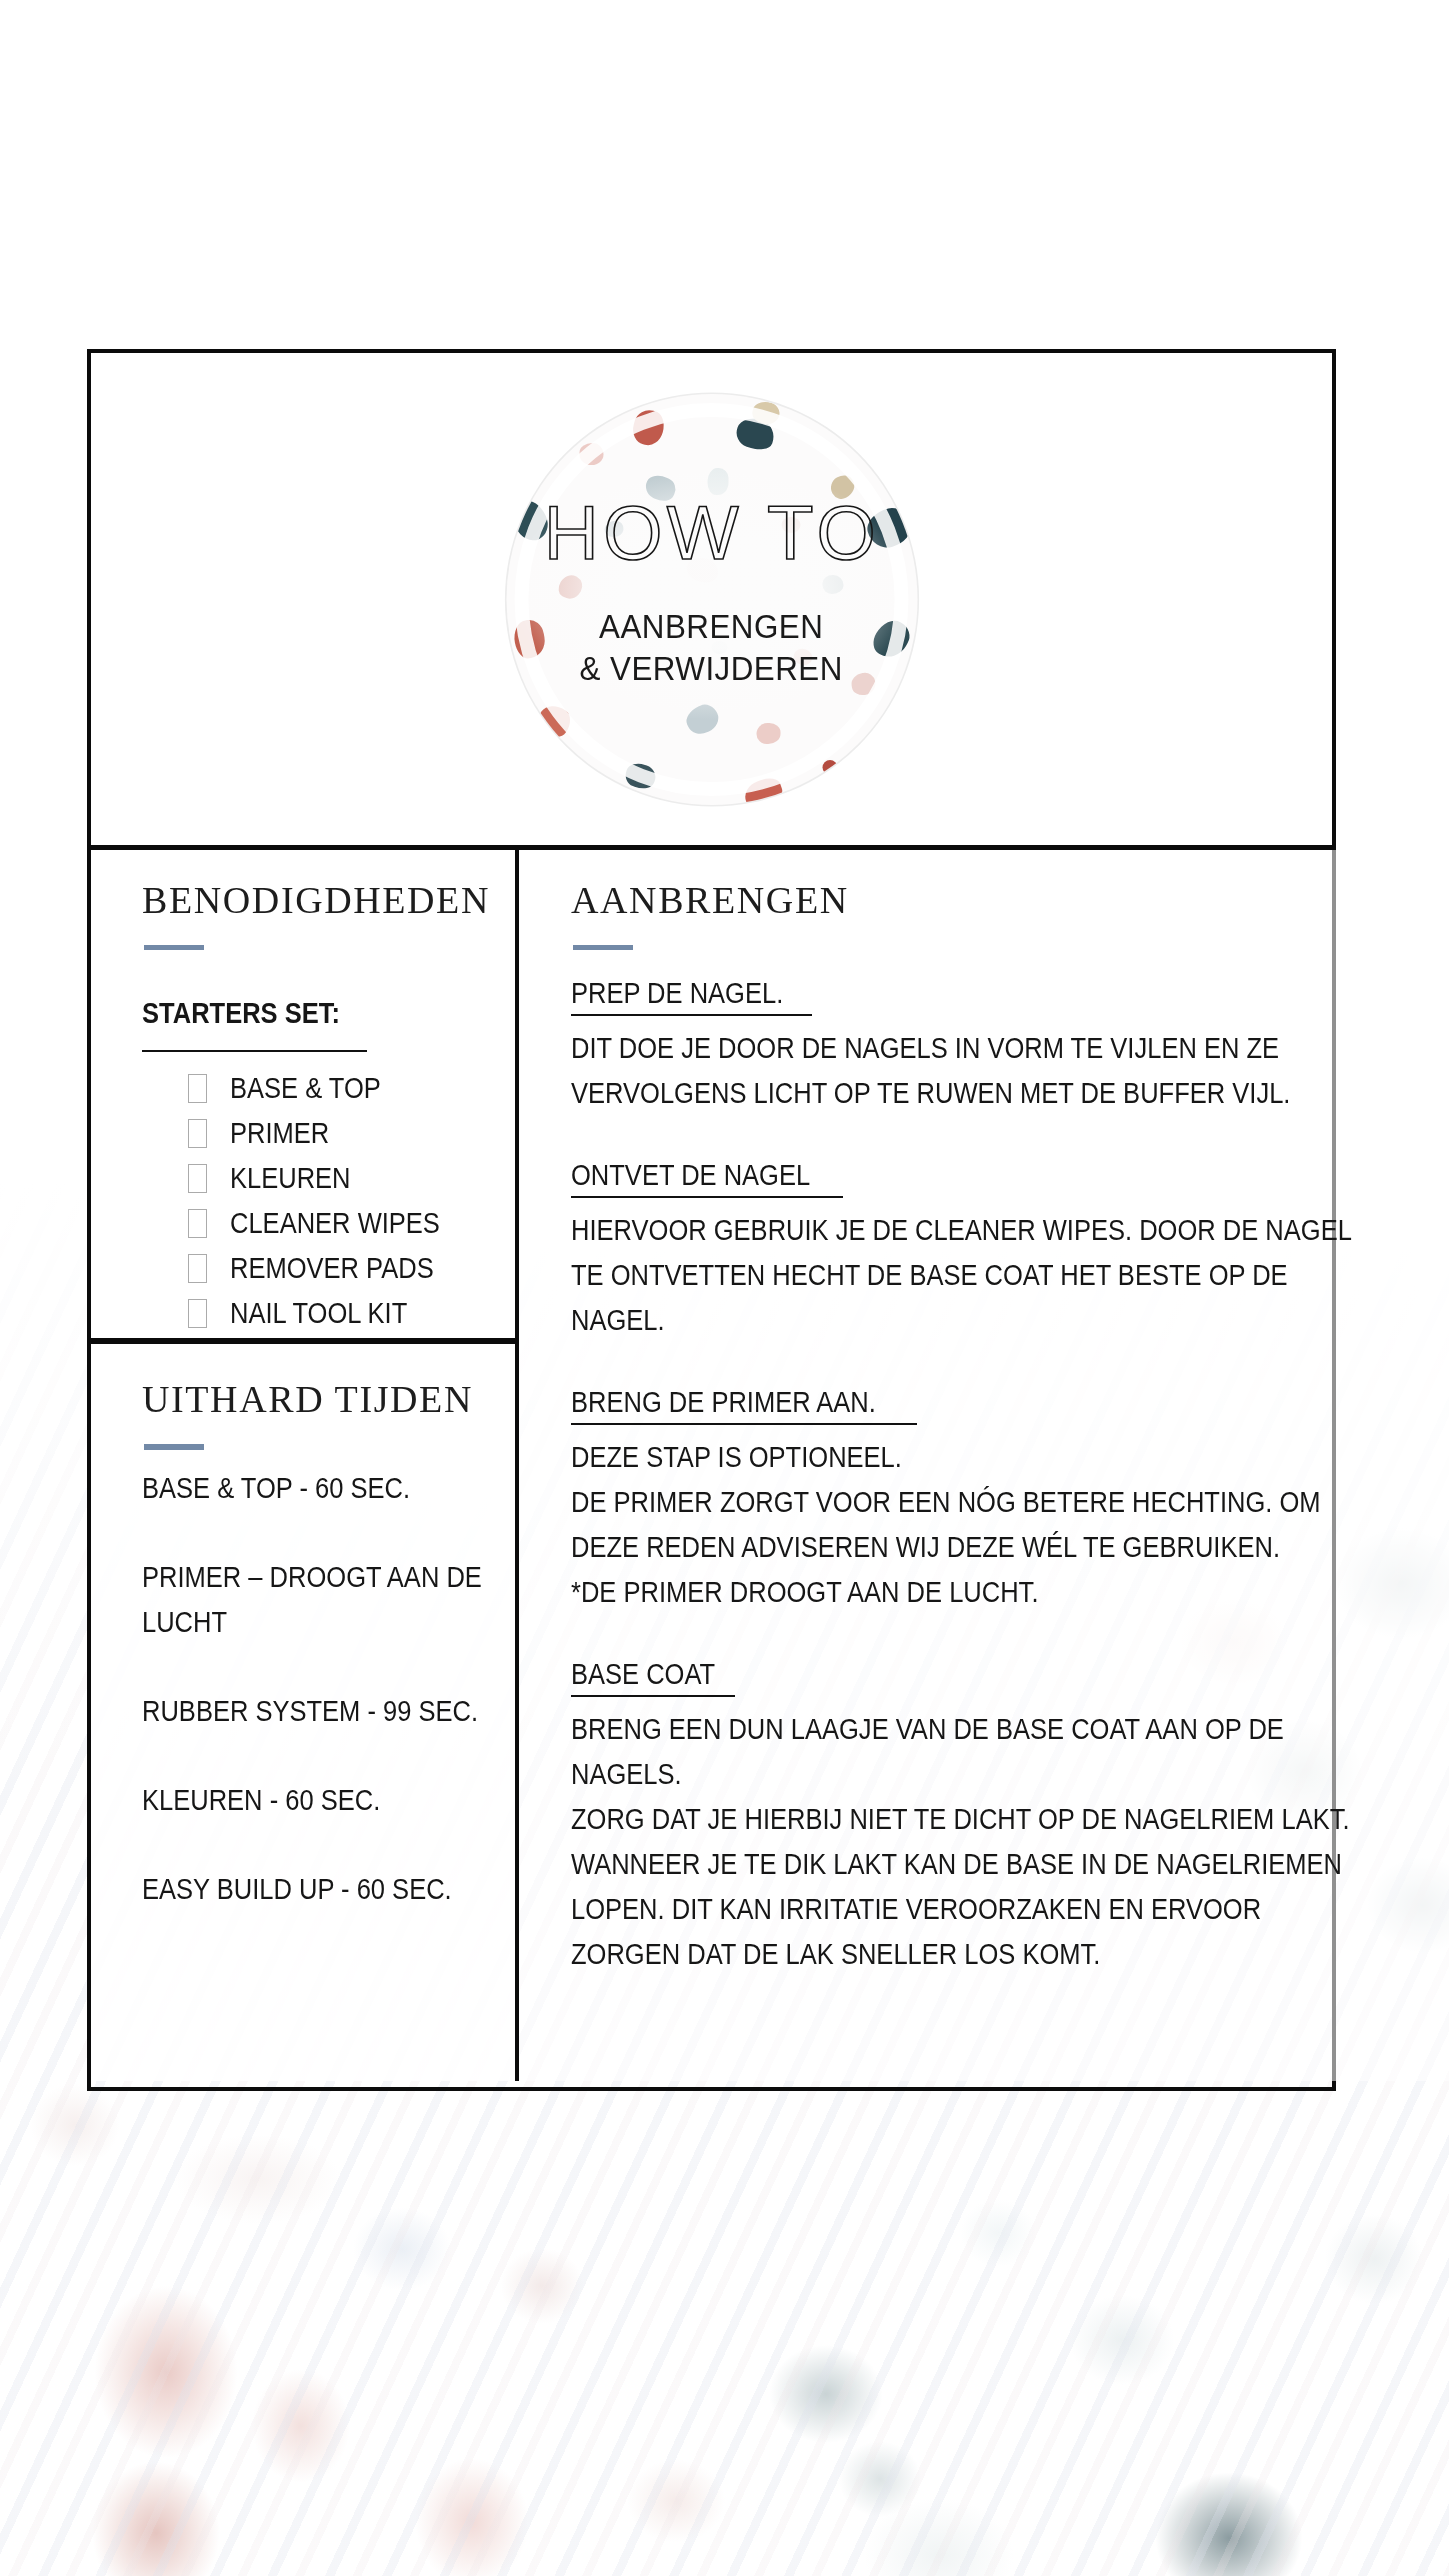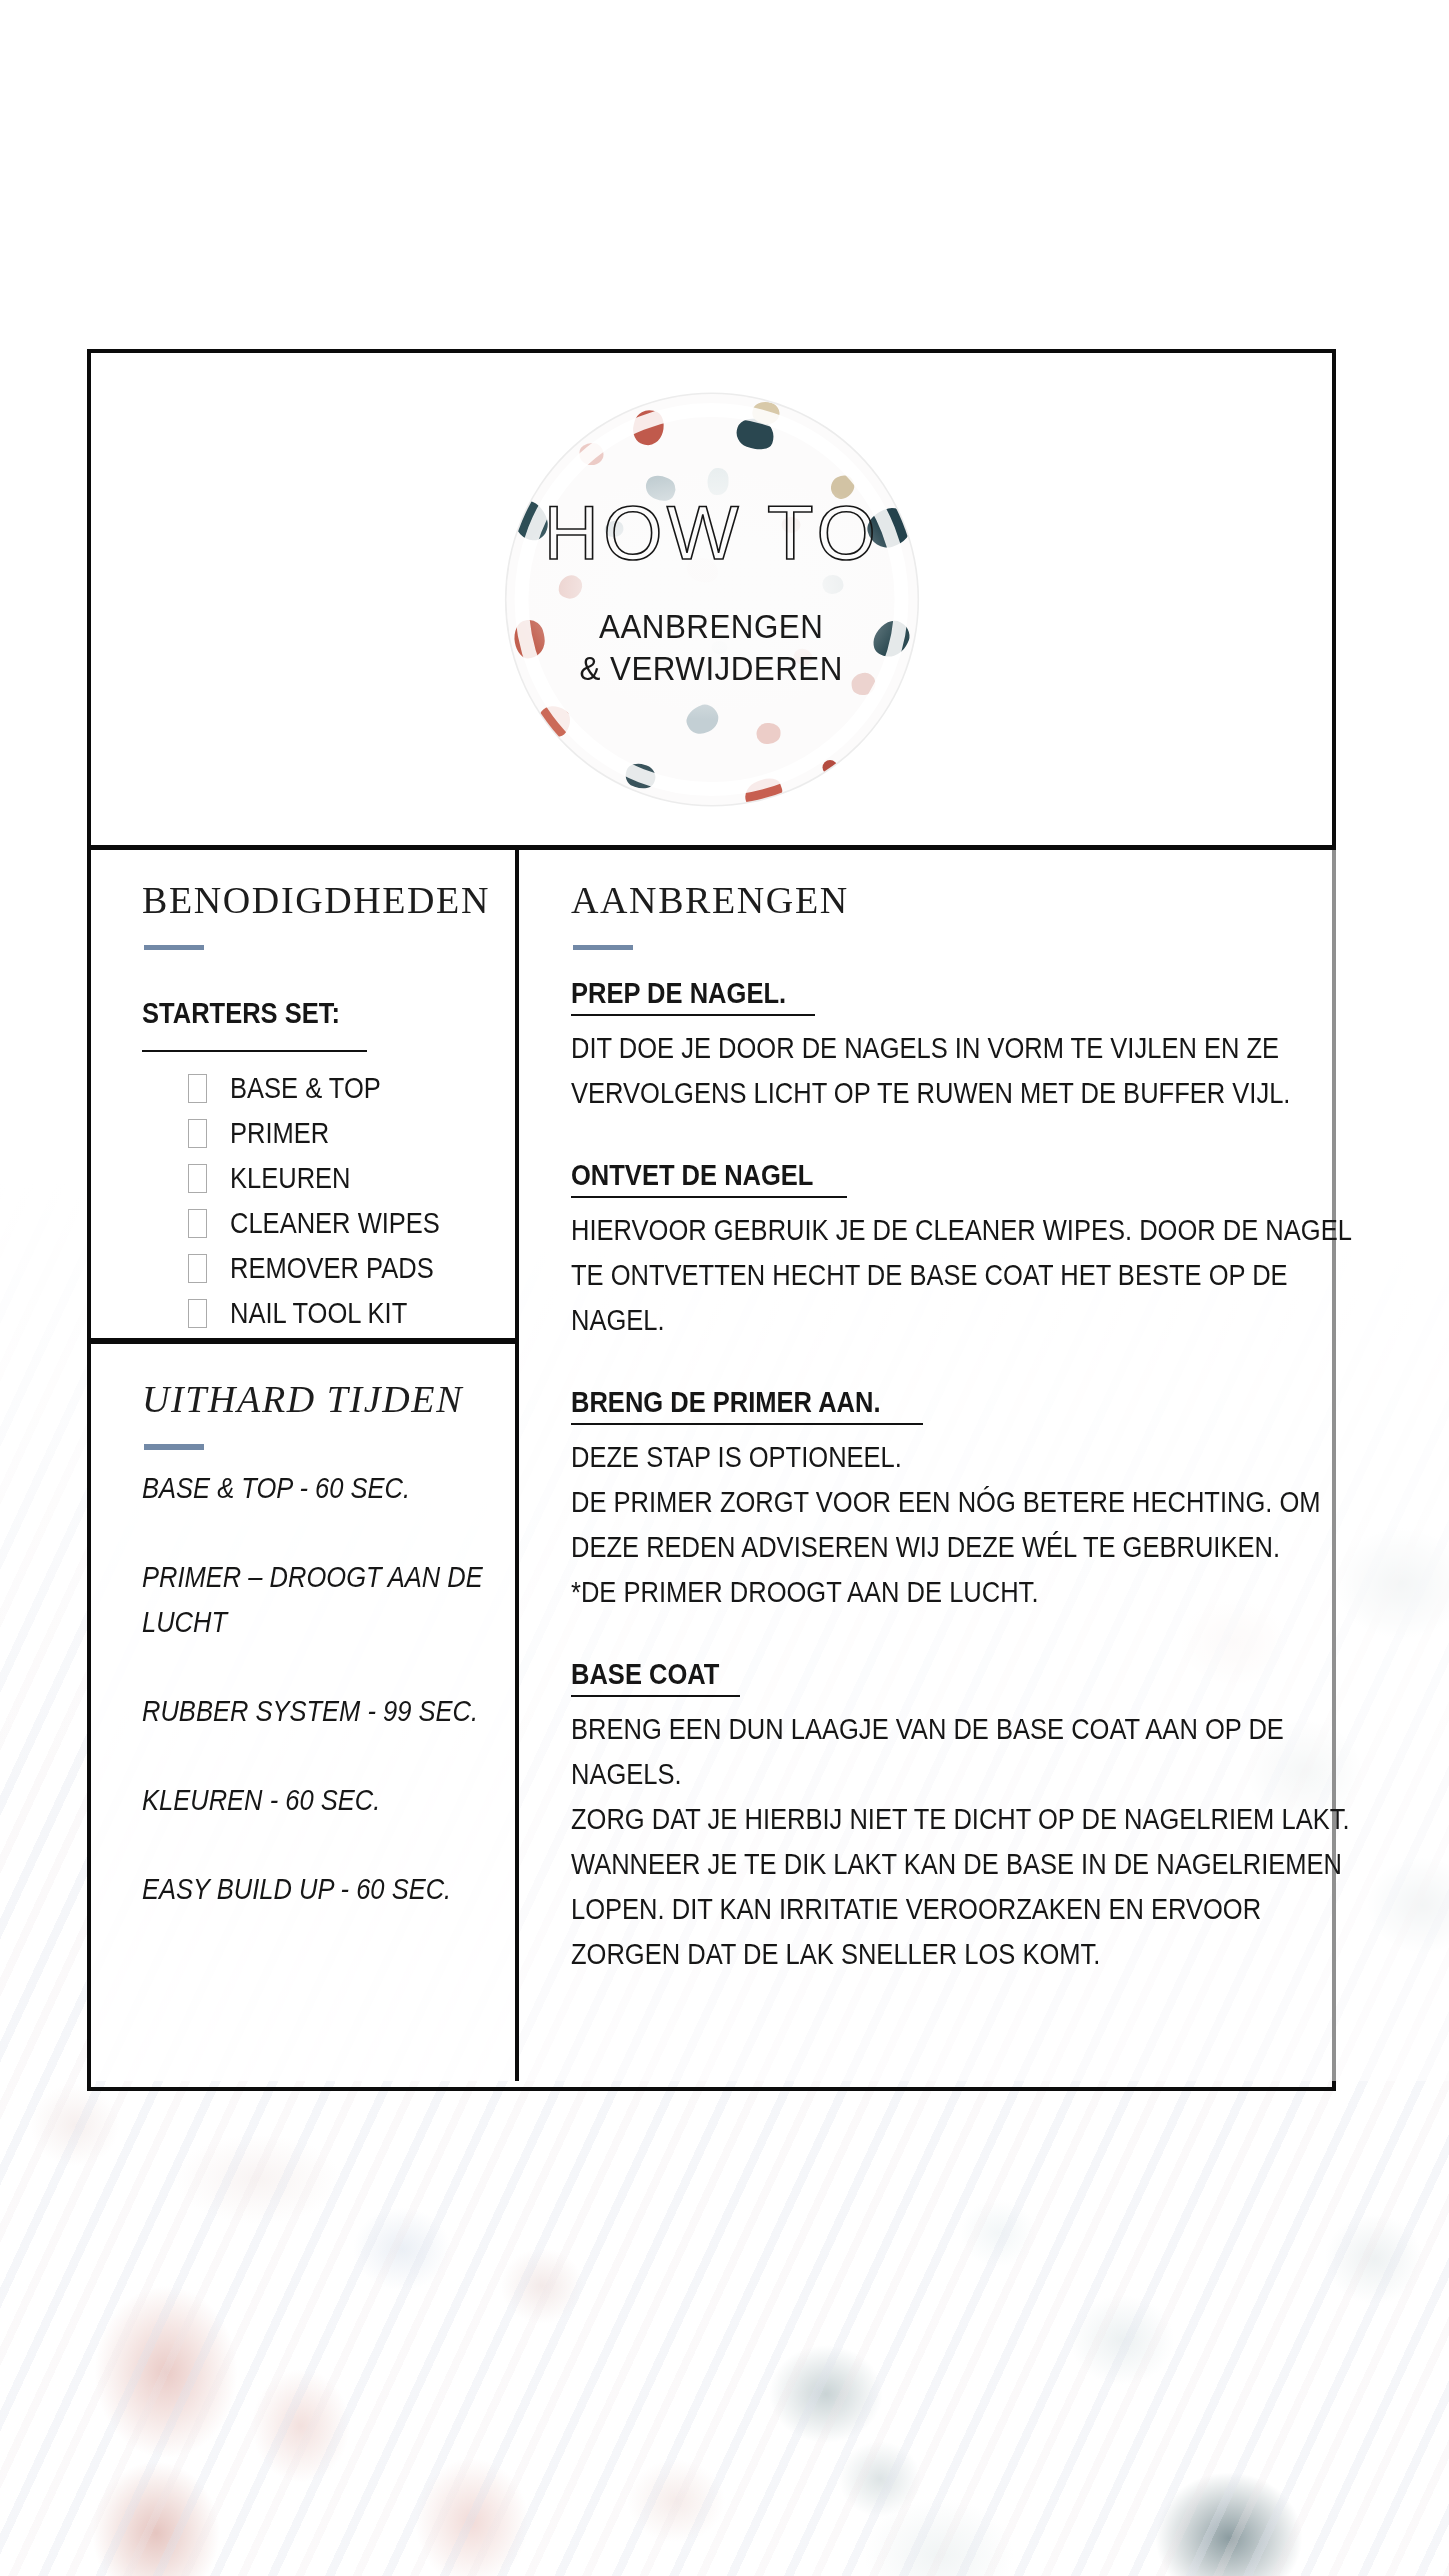--- a/index.html
+++ b/index.html
@@ -32,41 +32,41 @@
   .stripes{position:absolute;left:0;right:0;top:1181px;bottom:0;
     background:repeating-linear-gradient(115deg, rgba(222,226,236,.30) 0 8.6px, rgba(255,255,255,0) 8.6px 25px, rgba(236,228,231,.22) 25px 33px, rgba(255,255,255,0) 33px 52px);}
   .stripes:before{content:'';position:absolute;inset:0;background:linear-gradient(180deg,#fff 0%, rgba(255,255,255,0) 45%);}
 
   
   .doc-box{position:absolute;left:87px;top:349px;width:1249px;height:1742px;border:4.3px solid var(--border);box-sizing:border-box;}
   .header-sec{position:relative;height:497px;border-bottom:5.4px solid var(--border);box-sizing:border-box;background:rgba(255,255,255,.9);}
   .content-row{display:flex;height:1231px;}
   .left-col{width:428px;border-right:4.3px solid var(--border);box-sizing:border-box;display:flex;flex-direction:column;}
   .box1{height:494px;border-bottom:6.4px solid var(--border);box-sizing:border-box;padding:29.5px 21.5px 0 51px;background:rgba(255,255,255,.85);}
-  .box2{flex:1;padding:35px 21.5px 0 51px;background:rgba(255,255,255,.85);font-style:italic;}
+  .box2{flex:1;padding:35px 21.5px 0 51px;background:rgba(255,255,255,.85);}
   .right-col{flex:1;padding:29.5px 21.5px 0 52px;background:rgba(255,255,255,.55);}
 
   h2.serif{font-family:"Liberation Serif",serif;font-size:38px;font-weight:normal;letter-spacing:1.6px;margin:0;line-height:1.1;color:#1d1d1d;}
   .accent-bar{width:60px;height:5.4px;background:var(--accent);margin:23.6px 0 0 2.1px;}
 
   .cond{display:inline-block;transform:scaleX(.88);transform-origin:0 50%;white-space:nowrap;}
   .body-line{font-size:29px;line-height:45px;height:45px;}
 
   .list-title{margin-top:47px;font-size:29px;font-weight:bold;}
   .list-title .u{display:inline-block;border-bottom:2.7px solid #111;padding-bottom:20px;}
   .check-list{list-style:none;margin:14px 0 16px 46px;padding:0;}
   .check-list li{display:flex;align-items:center;height:45px;font-size:29px;}
   .cb{display:inline-block;width:17px;height:27px;border:1.1px solid #ababab;margin-right:22.5px;flex:0 0 auto;background:rgba(255,255,255,.6);}
 
   .cure{margin-top:16px;}
   .cure .para{margin:0 0 44px 0;}
 
   .sections{margin-top:28px;}
   .sec{margin-bottom:44px;}
-  .sec h3{font-size:29px;font-weight:bold;margin:0 0 9.7px 0;display:inline-block;border-bottom:2.7px solid #111;padding-bottom:4.3px;line-height:1.1;}
+  .sec h3{font-size:29px;font-weight:normal;margin:0 0 9.7px 0;display:inline-block;border-bottom:2.7px solid #111;padding-bottom:4.3px;line-height:1.1;}
 
   
   .logo-circle{position:absolute;left:50%;top:41px;transform:translateX(-50%);width:411px;height:411px;border-radius:50%;background:#fcfbfb;box-shadow:0 0 0 1.6px #ececec;overflow:hidden;}
   .logo-circle i{position:absolute;display:block;}
   .halo{position:absolute;inset:0;background:radial-gradient(ellipse 62% 40% at 50% 48%, rgba(252,252,252,.95) 35%, rgba(252,252,252,0) 78%);}
   .ring{position:absolute;inset:8.6px;border-radius:50%;border:14px solid rgba(255,255,255,.88);}
   .logo-text{position:absolute;inset:0;display:flex;flex-direction:column;align-items:center;text-align:center;}
   .logo-title-svg{margin-top:106px;}
   .logo-sub{font-size:33px;line-height:42px;font-weight:500;letter-spacing:0.5px;color:#1a1a1a;transform:scaleX(.95);}
   .logo-sub-wrap{margin-top:25px;}

